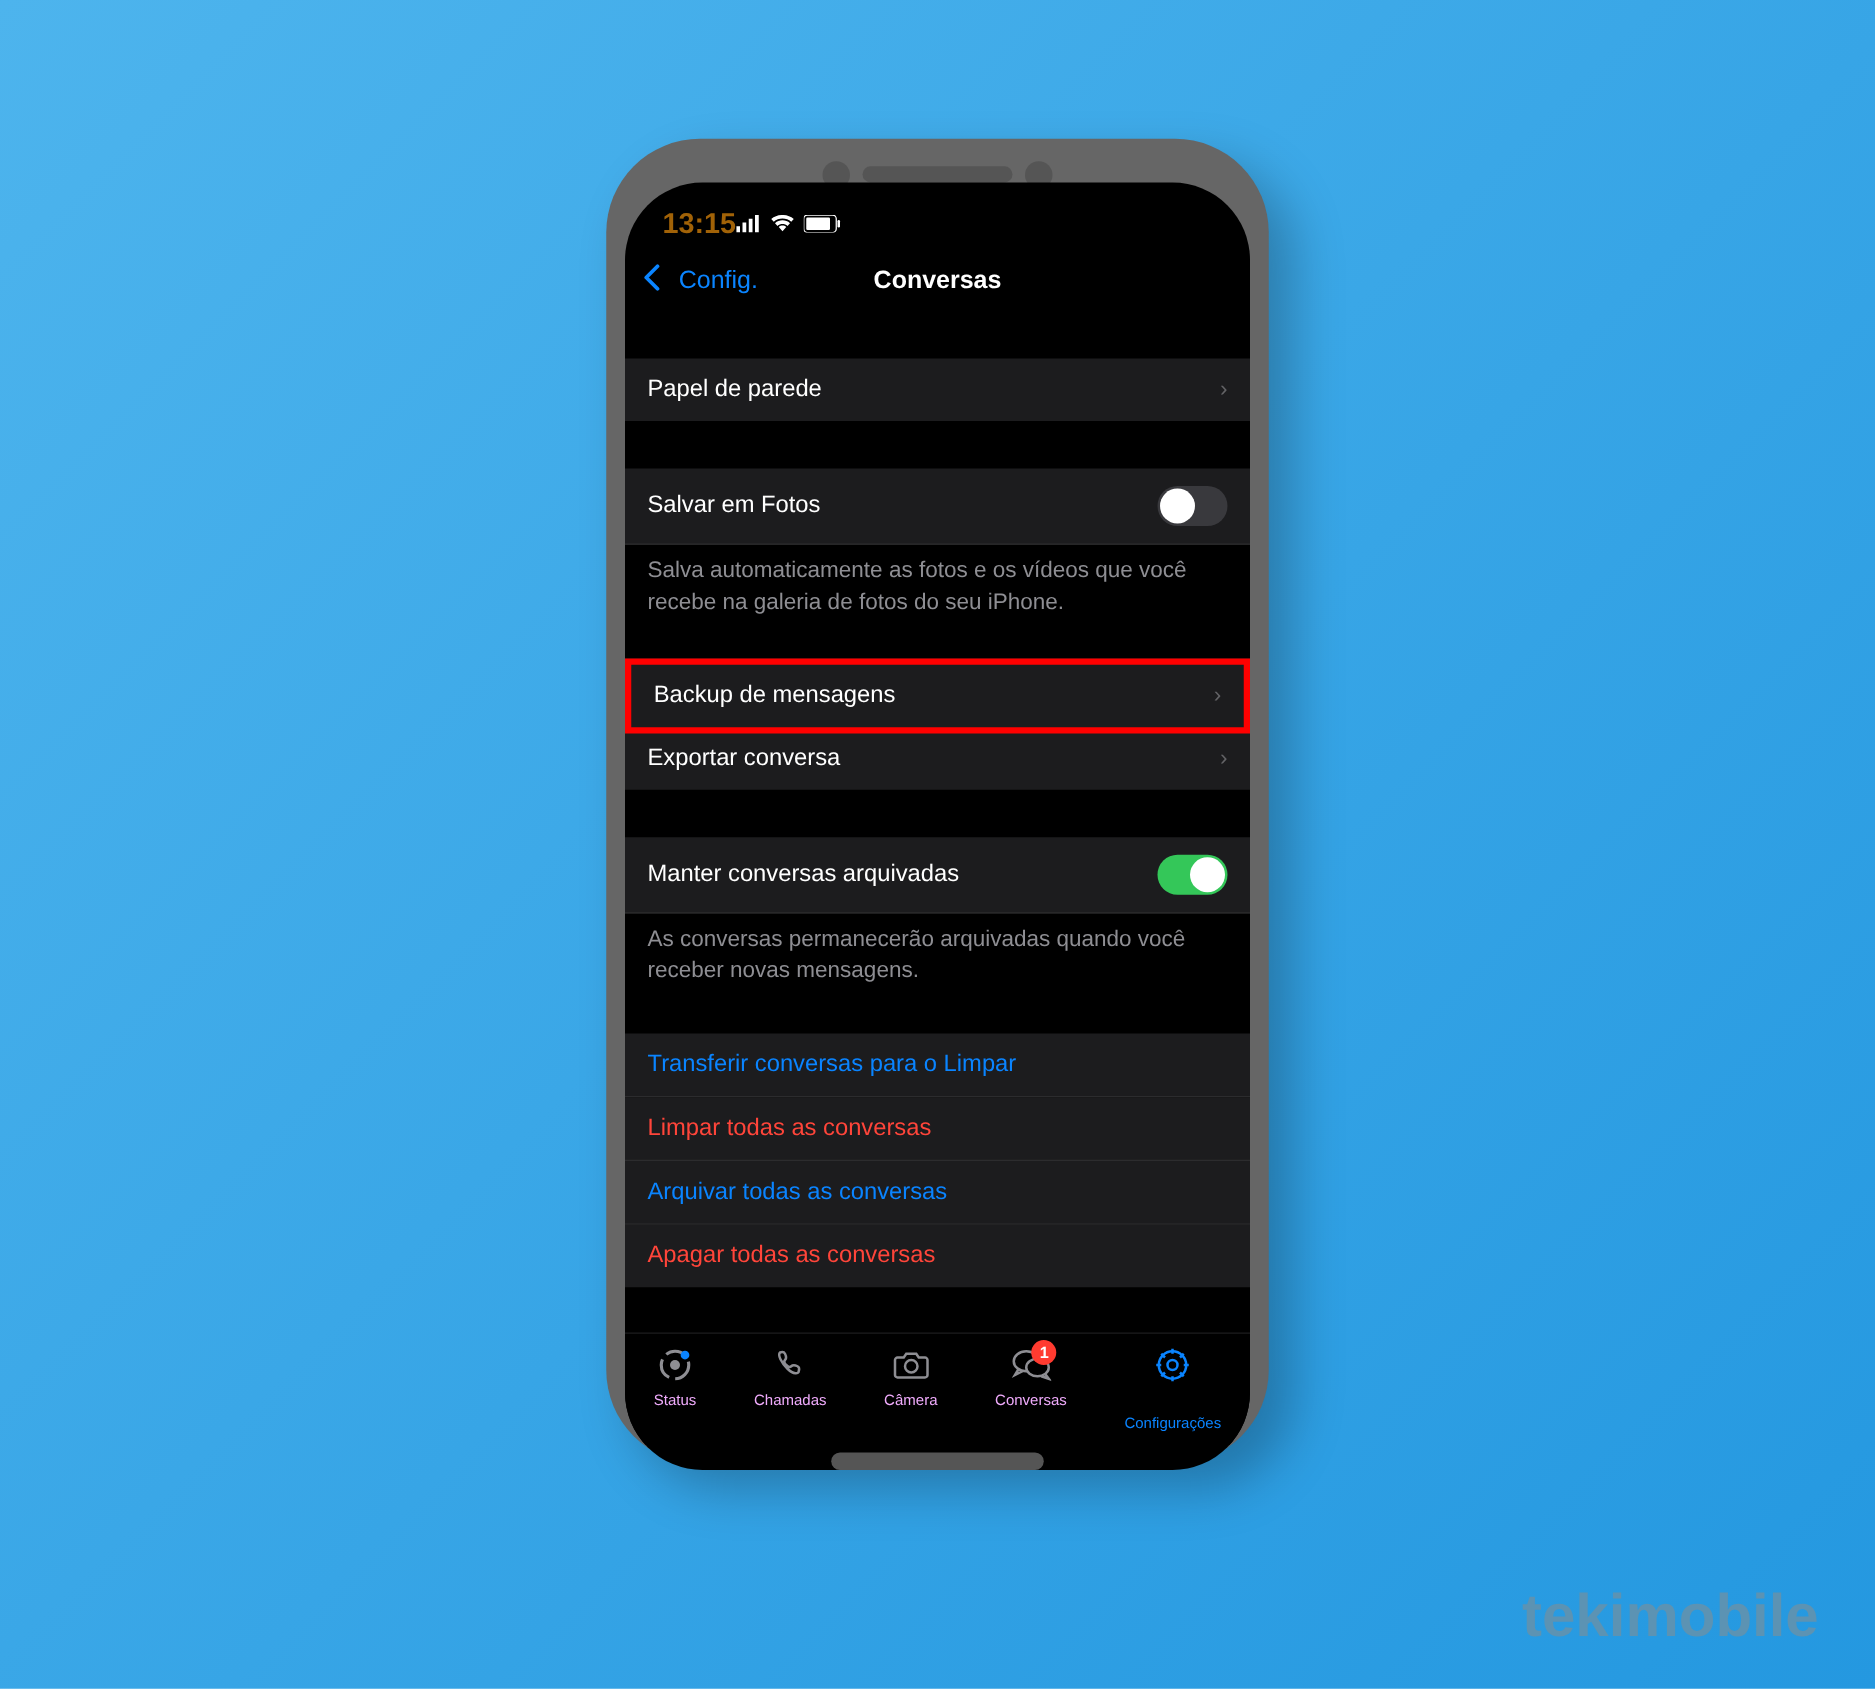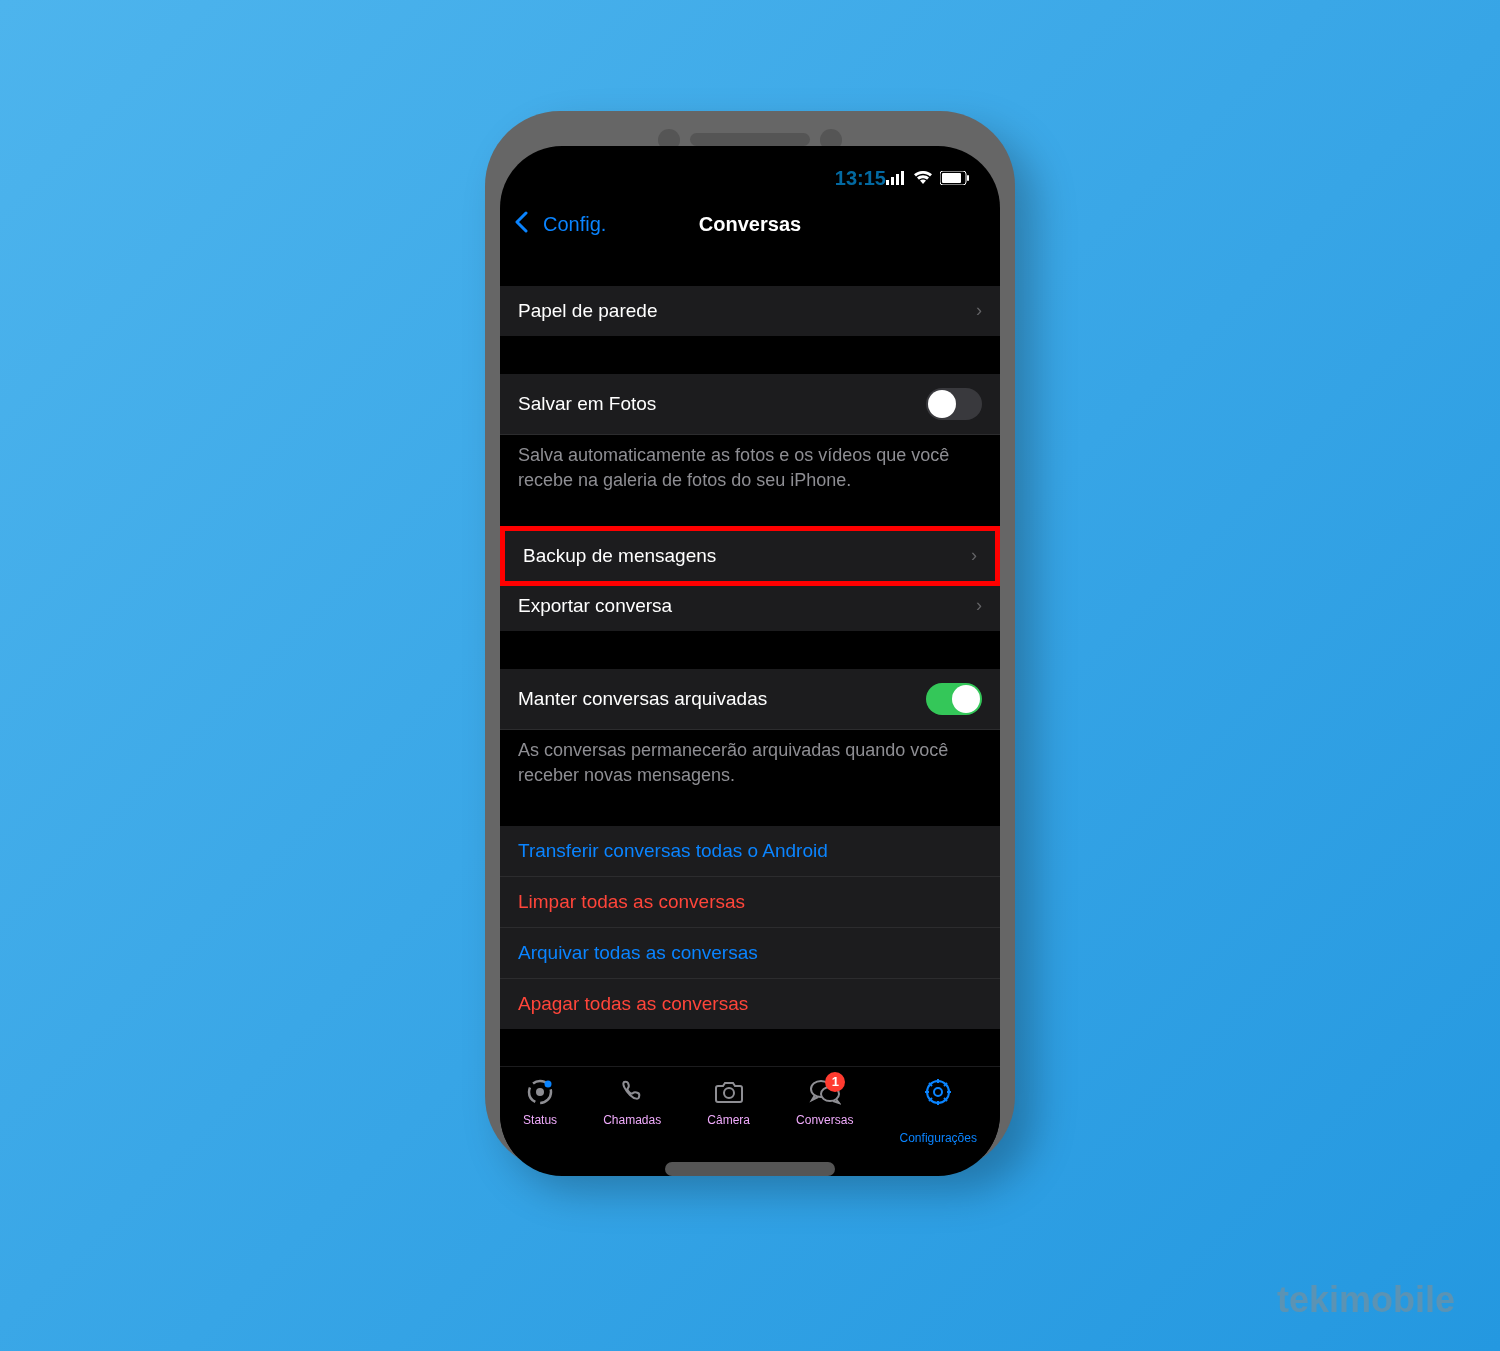--- a/index.html
+++ b/index.html
@@ -14,21 +14,21 @@
       background: linear-gradient(135deg, #4db4ed 0%, #2498e0 100%);
       display: flex;
       align-items: center;
       justify-content: center;
       position: relative;
     }
     .watermark {
       position: absolute;
       bottom: 30px;
       right: 45px;
-      font-size: 36px;
+      font-size: 48px;
       font-weight: 800;
       color: #5c93b3;
       letter-spacing: 0px;
     }
     .phone-frame {
       width: 530px;
       height: 1060px;
       background: #666666;
       border-radius: 75px;
       padding: 15px;
@@ -77,25 +77,25 @@
       left:50%;
       transform:translateX(-50%);
       width:170px;
       height:14px;
       background:#555;
       border-radius:10px;
     }
     .status-bar {
       height: 45px;
       display: flex;
-      justify-content: flex-end;
-      align-items: center;
-      color: #0369a1;
+      justify-content: flex-start;
+      align-items: center;
+      color: #a16207;
       padding: 0 30px;
-      font-size: 20px;
+      font-size: 23px;
       font-weight: 600;
       margin-top: 10px;
     }
     .status-right {
       display: flex;
       align-items: center;
       gap: 7px;
     }
     .nav-header {
       display: flex;
@@ -320,21 +320,21 @@
           <span>Manter conversas arquivadas</span>
           <div class="toggle toggle-on">
             <div class="toggle-knob"></div>
           </div>
         </div>
         <div class="footer-text">As conversas permanecerão arquivadas quando você receber novas mensagens.</div>
       </div>
 
       <div class="section">
         <div class="list-row">
-          <span class="link-blue">Transferir conversas todas o Android</span>
+          <span class="link-blue">Transferir conversas para o Limpar</span>
         </div>
         <div class="list-row">
           <span class="link-red">Limpar todas as conversas</span>
         </div>
         <div class="list-row">
           <span class="link-blue">Arquivar todas as conversas</span>
         </div>
         <div class="list-row">
           <span class="link-red">Apagar todas as conversas</span>
         </div>

